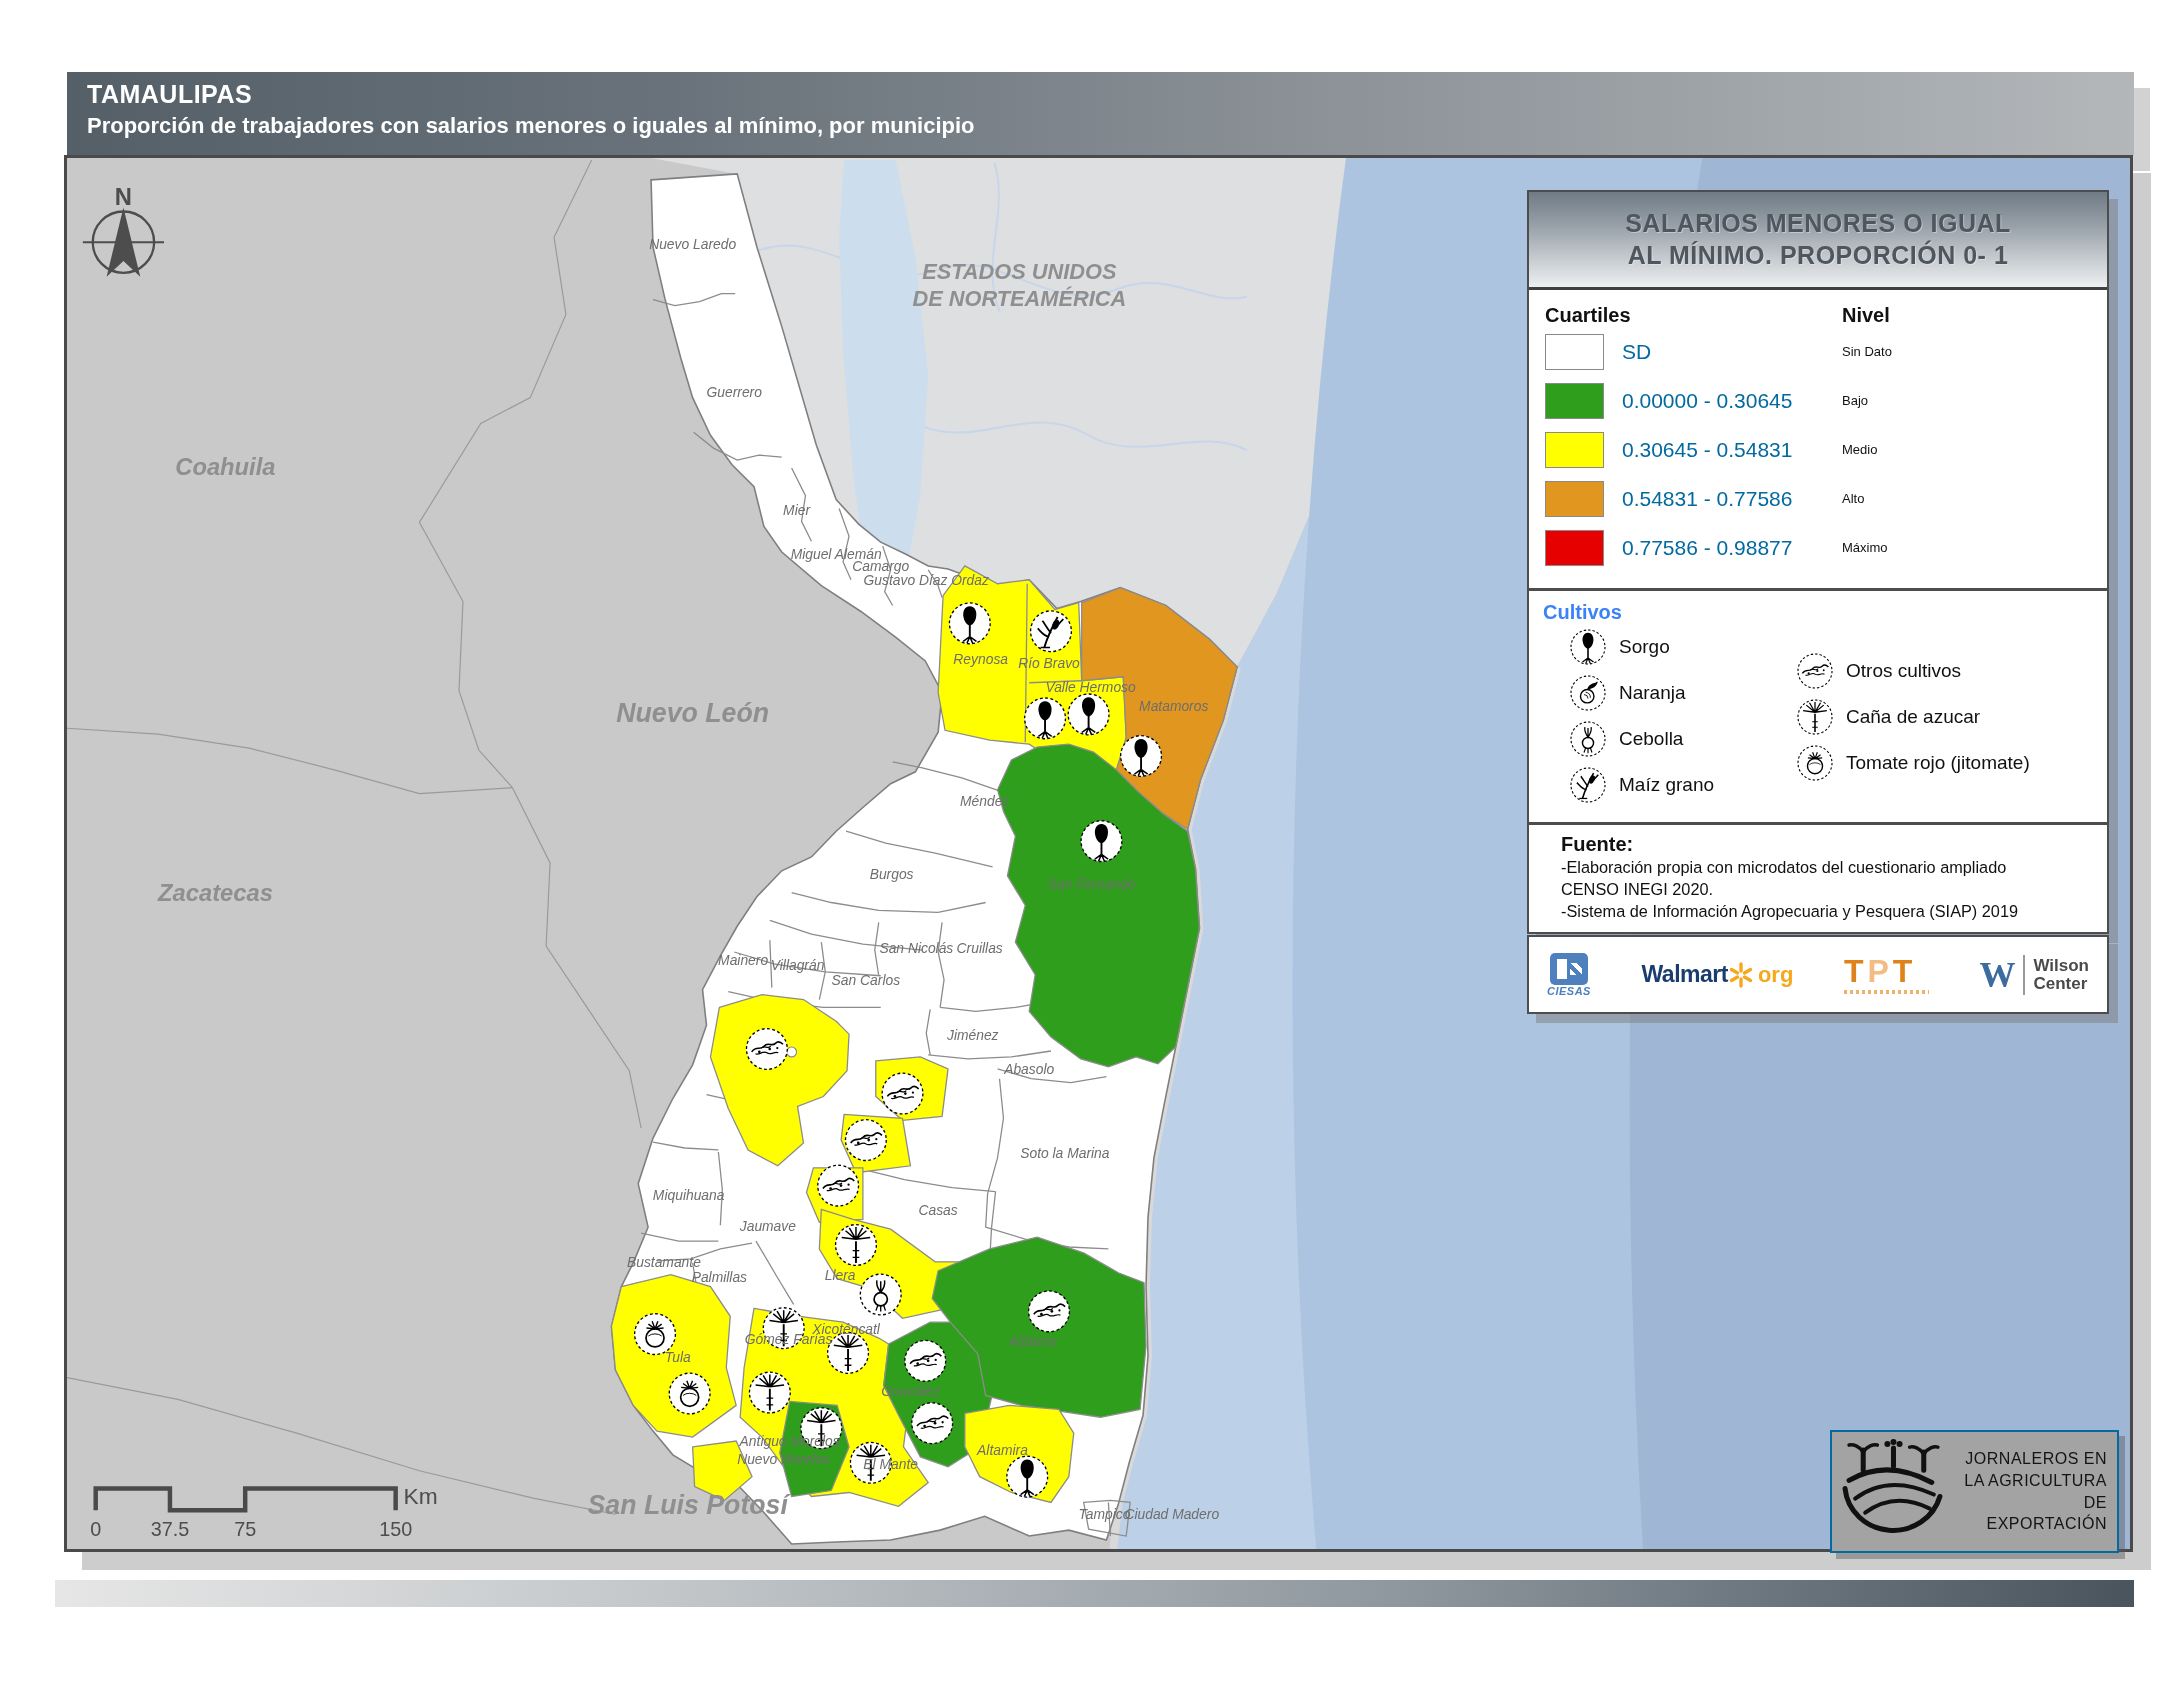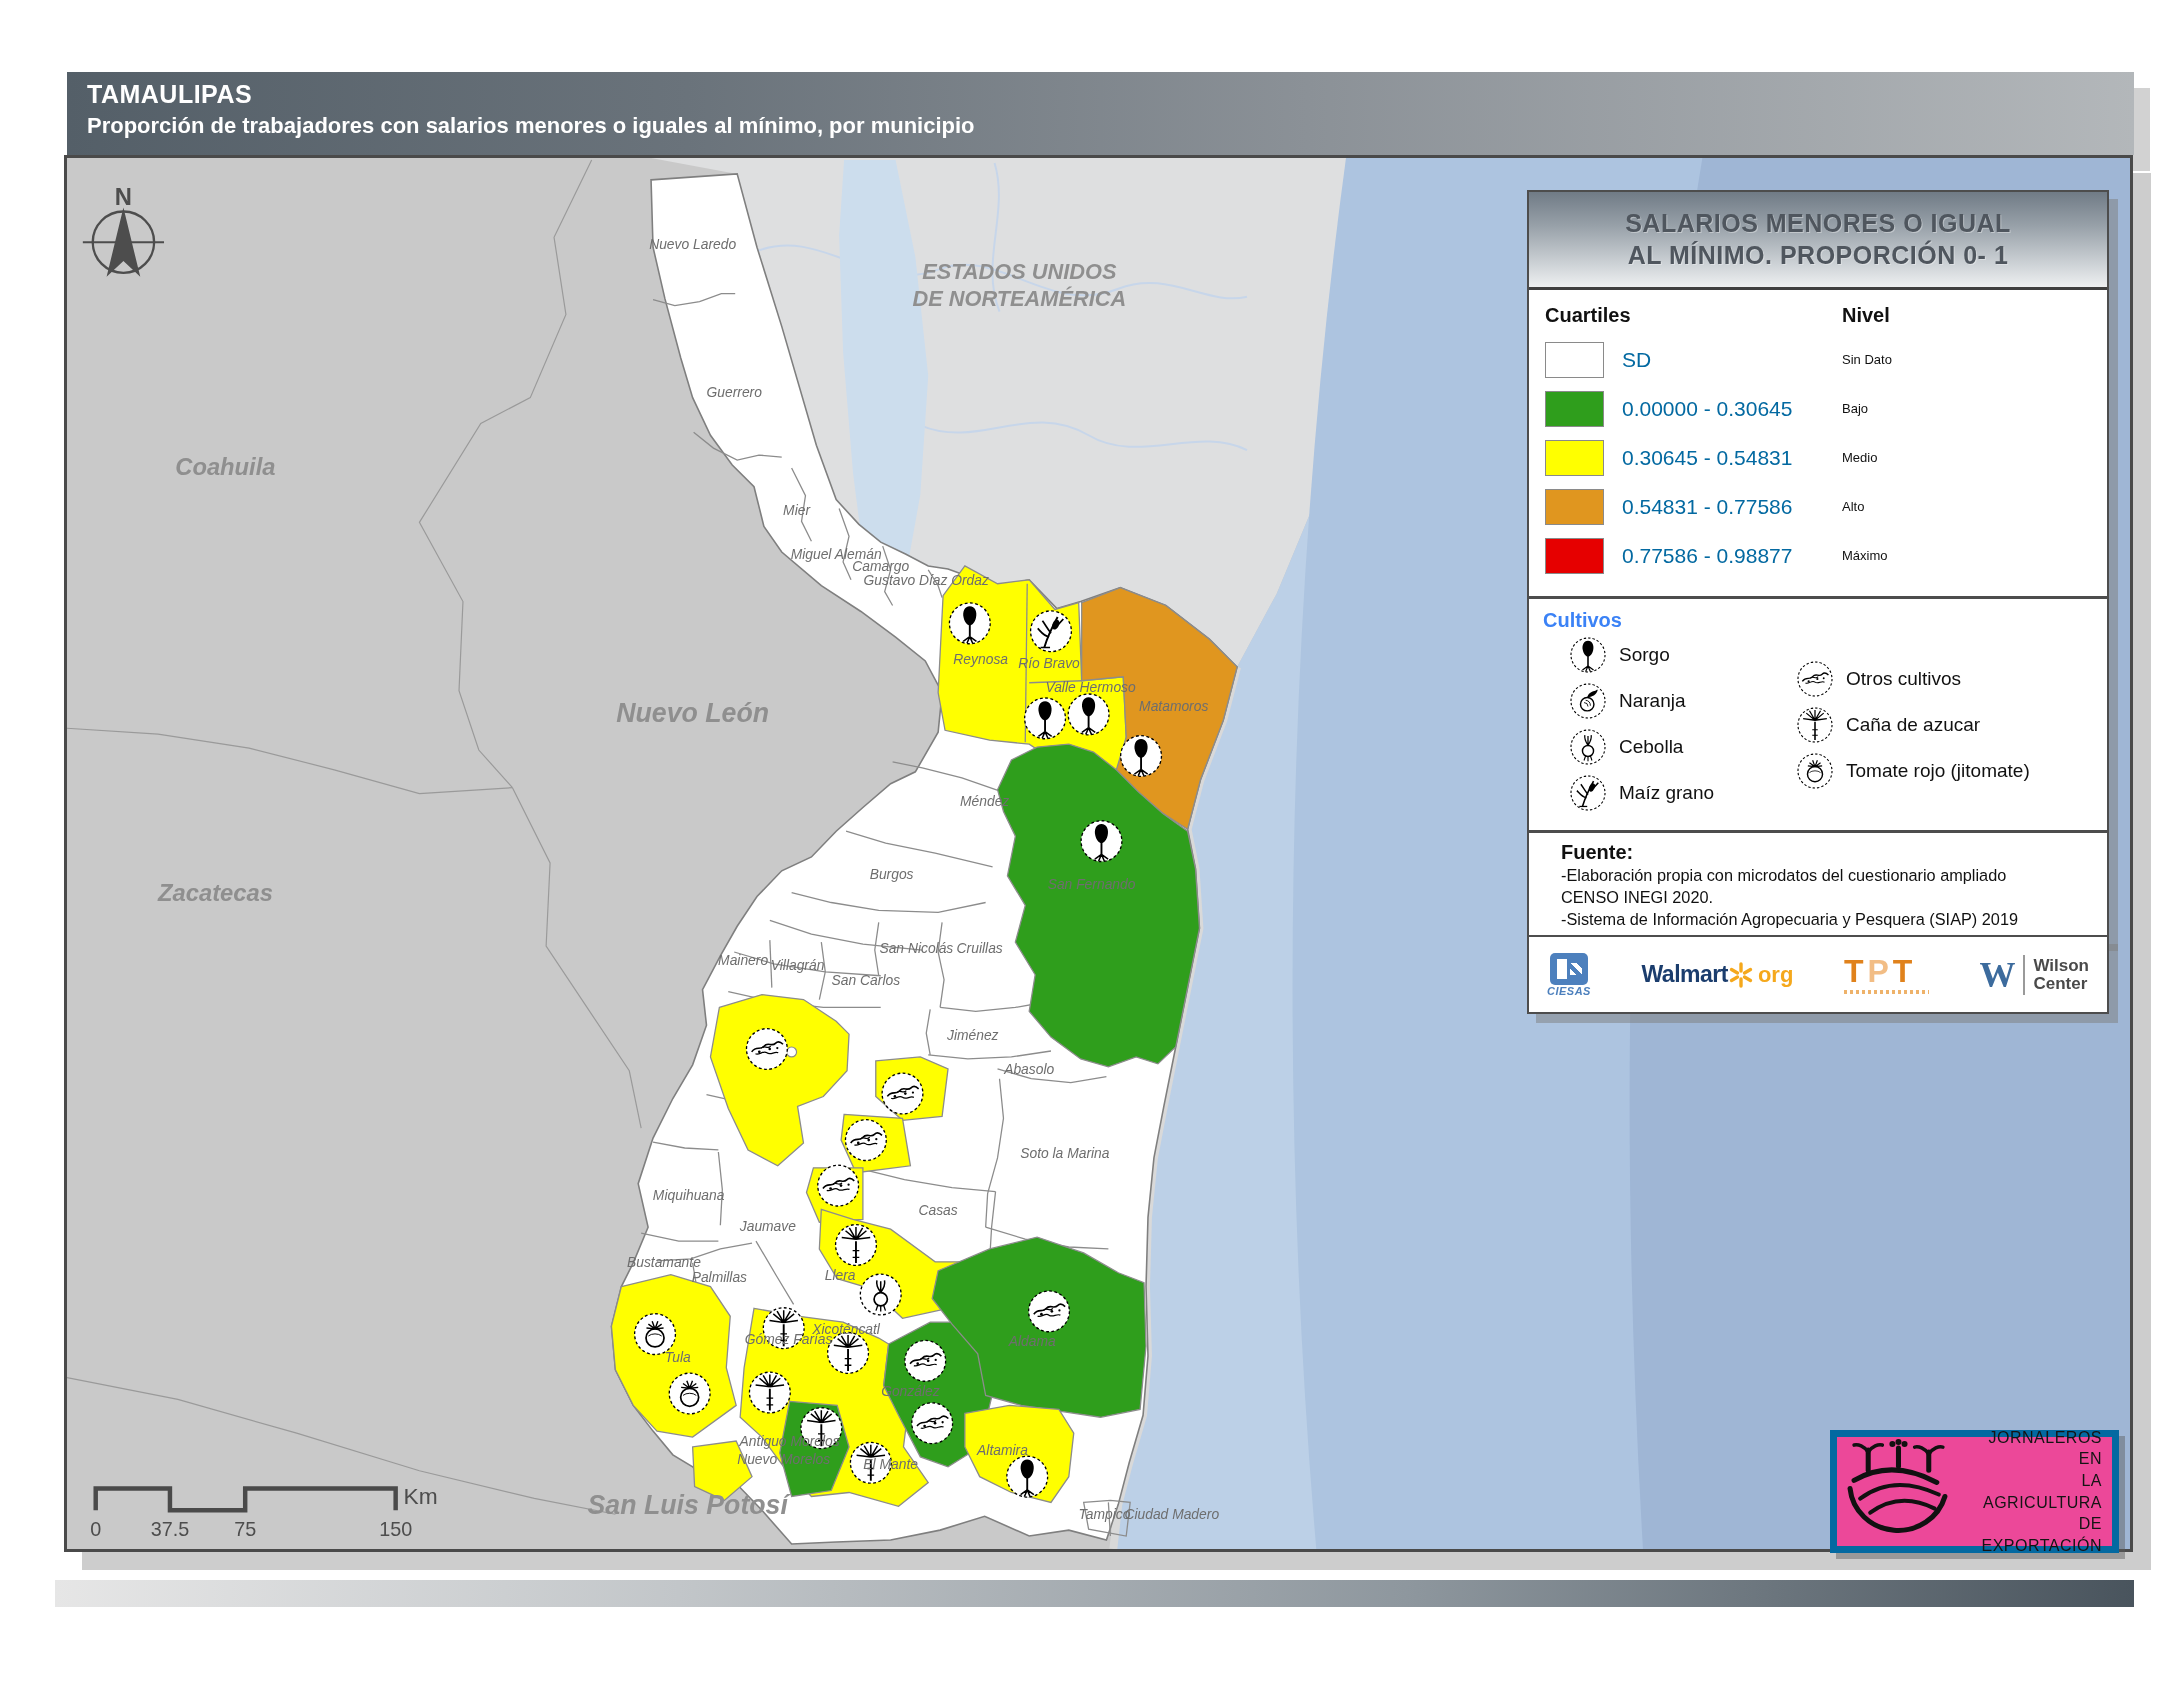--- a/index.html
+++ b/index.html
@@ -28,21 +28,21 @@
   
   .legend-wrap{position:absolute;left:1527px;top:190px;width:582px;
                border:2px solid #4d4d4d;background:#ffffff;
                box-shadow:9px 9px 0 rgba(125,125,125,.5);box-sizing:border-box;}
   .leg-title{height:95px;border-bottom:3px solid #3f3f3f;
              background:linear-gradient(180deg,#707b86 0%,#97a0a8 35%,#ccd1d5 75%,#eef0f1 100%);
              display:flex;flex-direction:column;justify-content:center;align-items:center;}
   .leg-title div{color:#4f565e;font-size:25px;font-weight:bold;line-height:1.25;letter-spacing:0.5px;
                  text-shadow:1px 1px 0 rgba(255,255,255,.35);}
   .leg-quart{padding:14px 16px 16px 16px;border-bottom:3px solid #4d4d4d;}
-  .q-head{display:grid;grid-template-columns:297px 1fr;margin-bottom:8px;}
+  .q-head{display:grid;grid-template-columns:297px 1fr;}
   .q-head div{font-size:20px;font-weight:bold;color:#111;}
   .q-row{display:grid;grid-template-columns:77px 220px 1fr;align-items:center;height:49px;}
   .q-swatch{width:59px;height:36px;border:1px solid #8a8a8a;box-sizing:border-box;}
   .q-range{font-size:21px;color:#0369a1;}
   .q-level{font-size:13px;color:#111;}
   .leg-cult{padding:10px 14px 14px 14px;border-bottom:3px solid #4d4d4d;}
   .cult-title{font-size:20px;font-weight:bold;color:#3b82f6;}
   .cult-cols{display:grid;grid-template-columns:46% 54%;}
   .cult-item{display:flex;align-items:center;height:46px;}
   .cult-item svg{width:38px;height:38px;flex:none;margin-right:12px;}
@@ -70,21 +70,21 @@
   .lg-tpt .big .mid{color:#f2bd85;}
   .lg-tpt .dots{margin-top:3px;height:4px;width:85px;
         background:repeating-linear-gradient(90deg,#eeb26a 0 3px,transparent 3px 6px);}
   .lg-wilson{display:flex;align-items:center;}
   .lg-wilson .w{font-family:"Liberation Serif",serif;font-size:36px;font-weight:bold;color:#3c6b9d;margin-right:8px;}
   .lg-wilson .bar{width:2px;height:40px;background:#9a9a9a;margin-right:8px;}
   .lg-wilson .txt{font-size:17px;font-weight:bold;color:#4a4a4a;line-height:1.05;}
 
   
   .jorn-box{position:absolute;left:1830px;top:1430px;width:289px;height:123px;
-            border:7px solid #0369a1;background:#ec4899;box-sizing:border-box;
+            border:2px solid #0369a1;background:#a3a3a3;box-sizing:border-box;
             box-shadow:6px 6px 0 rgba(90,90,90,.45);display:flex;align-items:center;}
   .jorn-box svg{width:127px;height:111px;flex:none;}
   .jorn-txt{flex:1;text-align:right;padding-right:10px;color:#141414;
             font-size:16px;line-height:1.35;letter-spacing:0.5px;}
 
   
   .footer-bar{position:absolute;left:55px;top:1580px;width:2079px;height:27px;
               background:linear-gradient(90deg,#e6e6e6 0%,#c2c6c9 30%,#8e979e 65%,#49545d 100%);}
 </style>
 </head>

